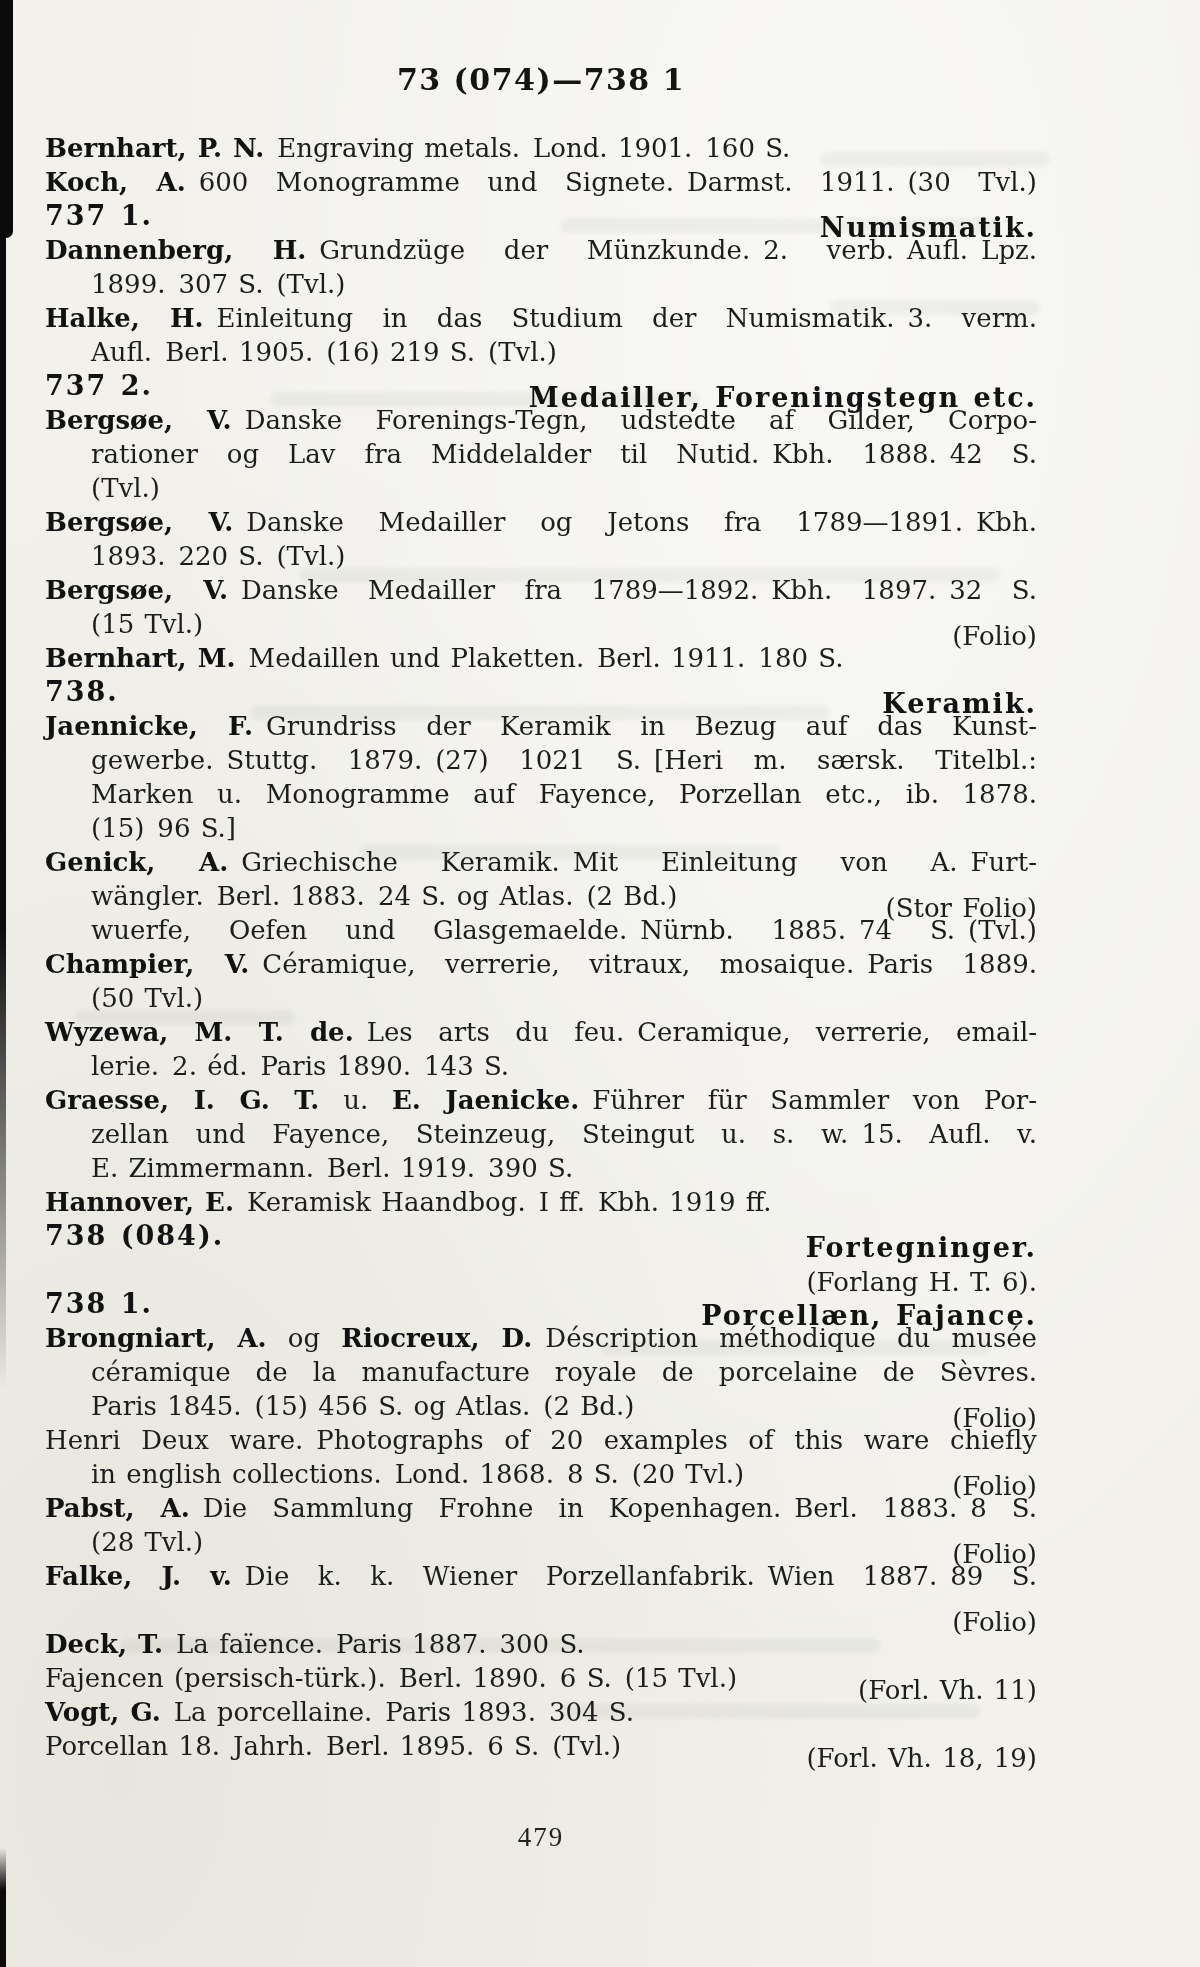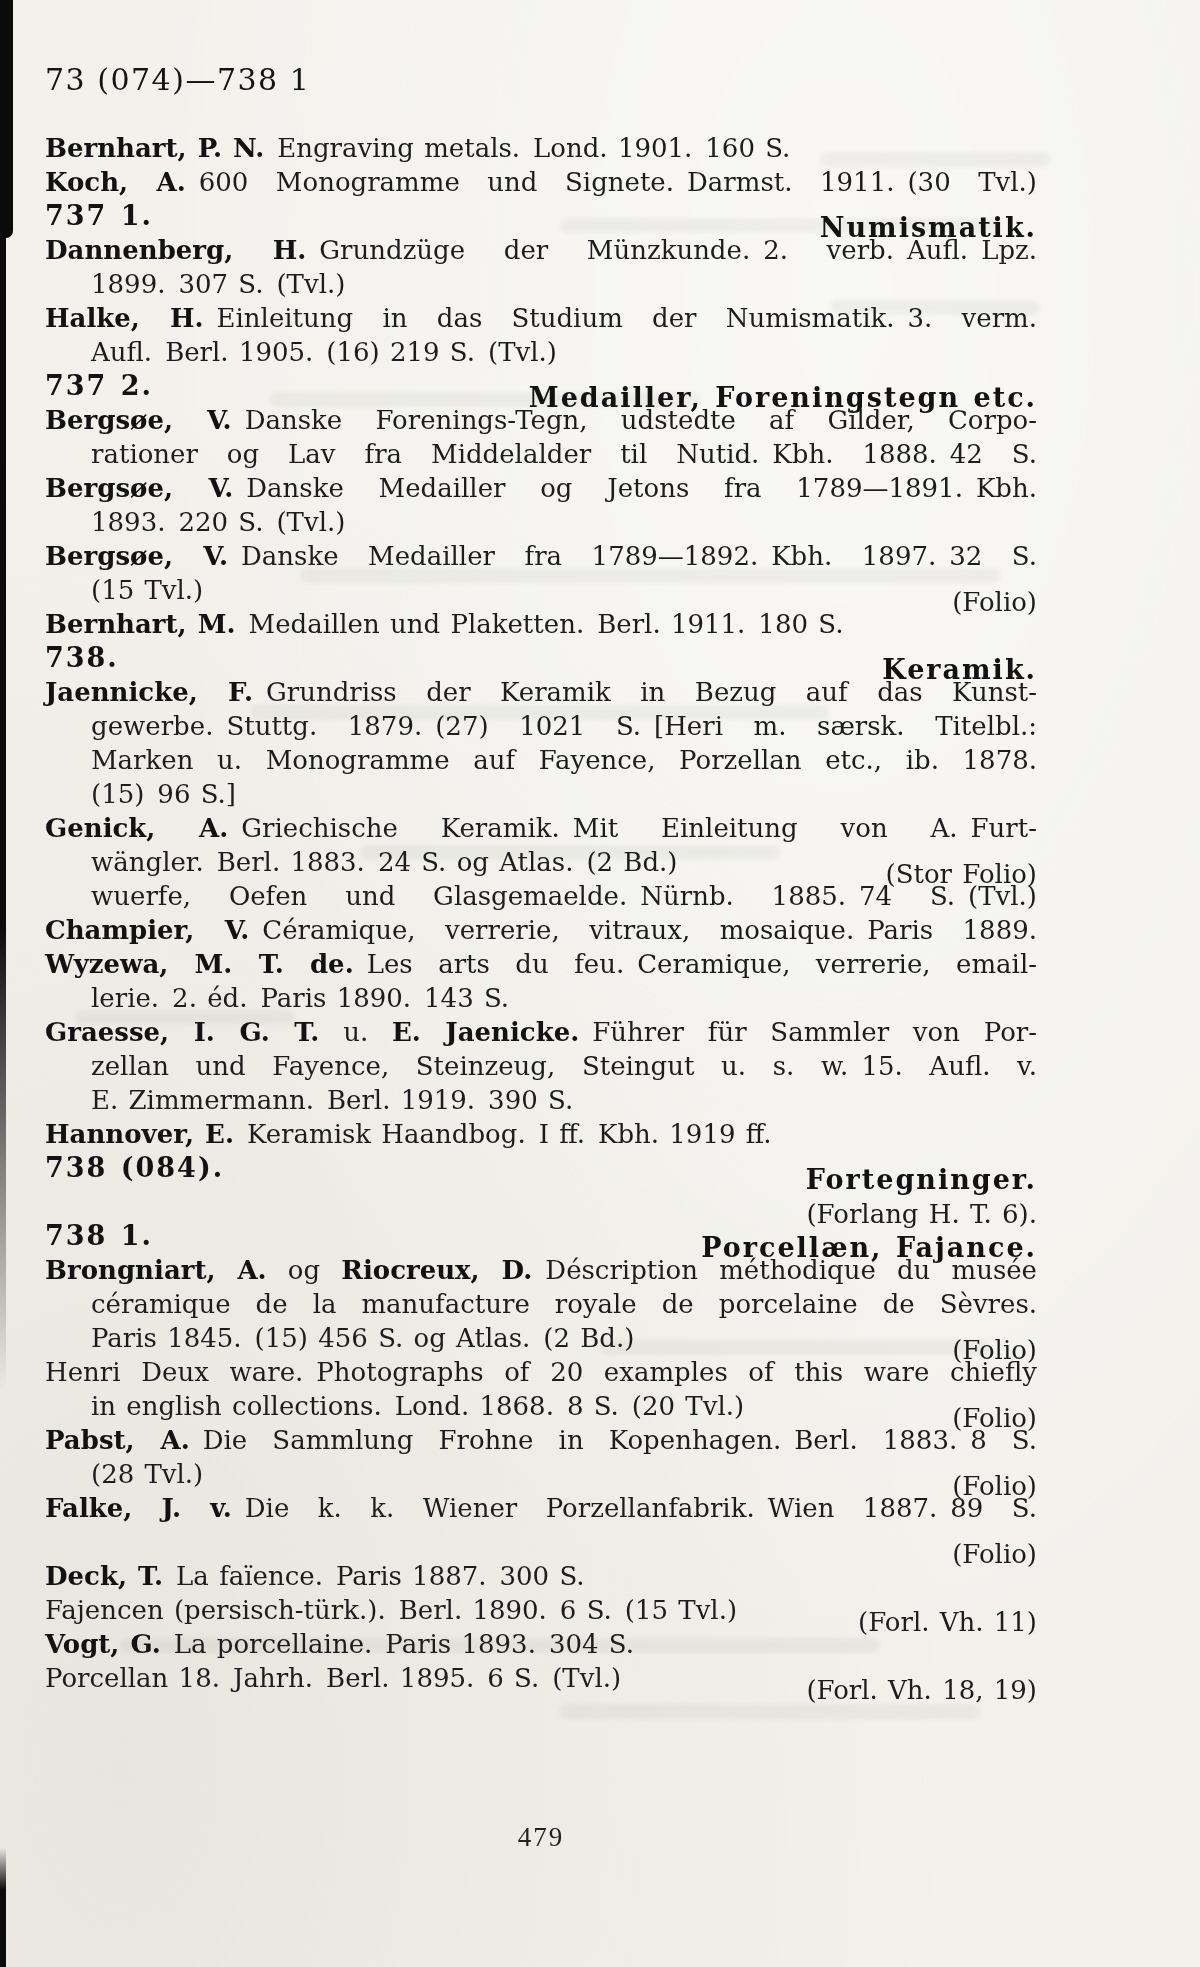--- a/index.html
+++ b/index.html
@@ -18,21 +18,21 @@
   
   .edge{position:absolute;background:#0b0b0b;}
   .edge-top{left:0;top:0;width:13px;height:238px;border-radius:0 0 7px 2px;}
   .edge-mid{left:0;top:230px;width:6px;height:1160px;
     background:linear-gradient(#0b0b0b 60%, rgba(11,11,11,0));}
   .edge-bottom{left:0;top:1848px;width:6px;height:119px;
     background:linear-gradient(rgba(11,11,11,0), #0b0b0b 35%);}
 
   .header-row{
     position:absolute;top:62px;left:45px;width:992px;
-    text-align:left;font-weight:normal;font-size:30px;letter-spacing:1.5px;
+    text-align:center;font-weight:bold;font-size:30px;letter-spacing:1.5px;
     color:#141414;
   }
   .body-col{position:absolute;top:131px;left:45px;width:992px;}
   .line{
     position:relative;
     font-size:26px;line-height:34px;min-height:34px;
     word-spacing:2px;
     color:#1d1d1d;
   }
   .line.ind{padding-left:46px;}
@@ -77,34 +77,36 @@
       <div class="line"><span class="b">Bernhart, P. N.</span><span> Engraving metals. Lond. 1901. 160 S.</span></div>
       <div class="line fill"><span class="b">Koch, A.</span><span> 600 Monogramme und Signete. Darmst. 1911. (30 Tvl.)</span></div>
       <div class="line section"><span class="b">737 1.</span><span class="right b">Numismatik.</span></div>
       <div class="line fill"><span class="b">Dannenberg, H.</span><span> Grundzüge der Münzkunde. 2. verb. Aufl. Lpz.</span></div>
       <div class="line ind"><span>1899. 307 S. (Tvl.)</span></div>
       <div class="line fill"><span class="b">Halke, H.</span><span> Einleitung in das Studium der Numismatik. 3. verm.</span></div>
       <div class="line ind"><span>Aufl. Berl. 1905. (16) 219 S. (Tvl.)</span></div>
       <div class="line section"><span class="b">737 2.</span><span class="right b">Medailler, Foreningstegn etc.</span></div>
       <div class="line fill"><span class="b">Bergsøe, V.</span><span> Danske Forenings-Tegn, udstedte af Gilder, Corpo-</span></div>
       <div class="line ind fill"><span>rationer og Lav fra Middelalder til Nutid. Kbh. 1888. 42 S.</span></div>
+      <div class="line ind"><span>(Tvl.)</span></div>
       <div class="line fill"><span class="b">Bergsøe, V.</span><span> Danske Medailler og Jetons fra 1789—1891. Kbh.</span></div>
       <div class="line ind"><span>1893. 220 S. (Tvl.)</span></div>
       <div class="line fill"><span class="b">Bergsøe, V.</span><span> Danske Medailler fra 1789—1892. Kbh. 1897. 32 S.</span></div>
       <div class="line ind"><span>(15 Tvl.)</span><span class="right">(Folio)</span></div>
       <div class="line"><span class="b">Bernhart, M.</span><span> Medaillen und Plaketten. Berl. 1911. 180 S.</span></div>
       <div class="line section"><span class="b">738.</span><span class="right b">Keramik.</span></div>
       <div class="line fill"><span class="b">Jaennicke, F.</span><span> Grundriss der Keramik in Bezug auf das Kunst-</span></div>
       <div class="line ind fill"><span>gewerbe. Stuttg. 1879. (27) 1021 S. [Heri m. særsk. Titelbl.:</span></div>
       <div class="line ind fill"><span>Marken u. Monogramme auf Fayence, Porzellan etc., ib. 1878.</span></div>
       <div class="line ind"><span>(15) 96 S.]</span></div>
       <div class="line fill"><span class="b">Genick, A.</span><span> Griechische Keramik. Mit Einleitung von A. Furt-</span></div>
       <div class="line ind"><span>wängler. Berl. 1883. 24 S. og Atlas. (2 Bd.)</span><span class="right">(Stor Folio)</span></div>
       <div class="line ind fill"><span>wuerfe, Oefen und Glasgemaelde. Nürnb. 1885. 74 S. (Tvl.)</span></div>
       <div class="line fill"><span class="b">Champier, V.</span><span> Céramique, verrerie, vitraux, mosaique. Paris 1889.</span></div>
+      <div class="line ind"><span>(50 Tvl.)</span></div>
       <div class="line fill"><span class="b">Wyzewa, M. T. de.</span><span> Les arts du feu. Ceramique, verrerie, email-</span></div>
       <div class="line ind"><span>lerie. 2. éd. Paris 1890. 143 S.</span></div>
       <div class="line fill"><span class="b">Graesse, I. G. T.</span><span> u. </span><span class="b">E. Jaenicke.</span><span> Führer für Sammler von Por-</span></div>
       <div class="line ind fill"><span>zellan und Fayence, Steinzeug, Steingut u. s. w. 15. Aufl. v.</span></div>
       <div class="line ind"><span>E. Zimmermann. Berl. 1919. 390 S.</span></div>
       <div class="line"><span class="b">Hannover, E.</span><span> Keramisk Haandbog. I ff. Kbh. 1919 ff.</span></div>
       <div class="line section"><span class="b">738 (084).</span><span class="right b">Fortegninger.</span></div>
       <div class="line"><span class="right">(Forlang H. T. 6).</span></div>
       <div class="line section"><span class="b">738 1.</span><span class="right b">Porcellæn, Fajance.</span></div>
       <div class="line fill"><span class="b">Brongniart, A.</span><span> og </span><span class="b">Riocreux, D.</span><span> Déscription méthodique du musée</span></div>

